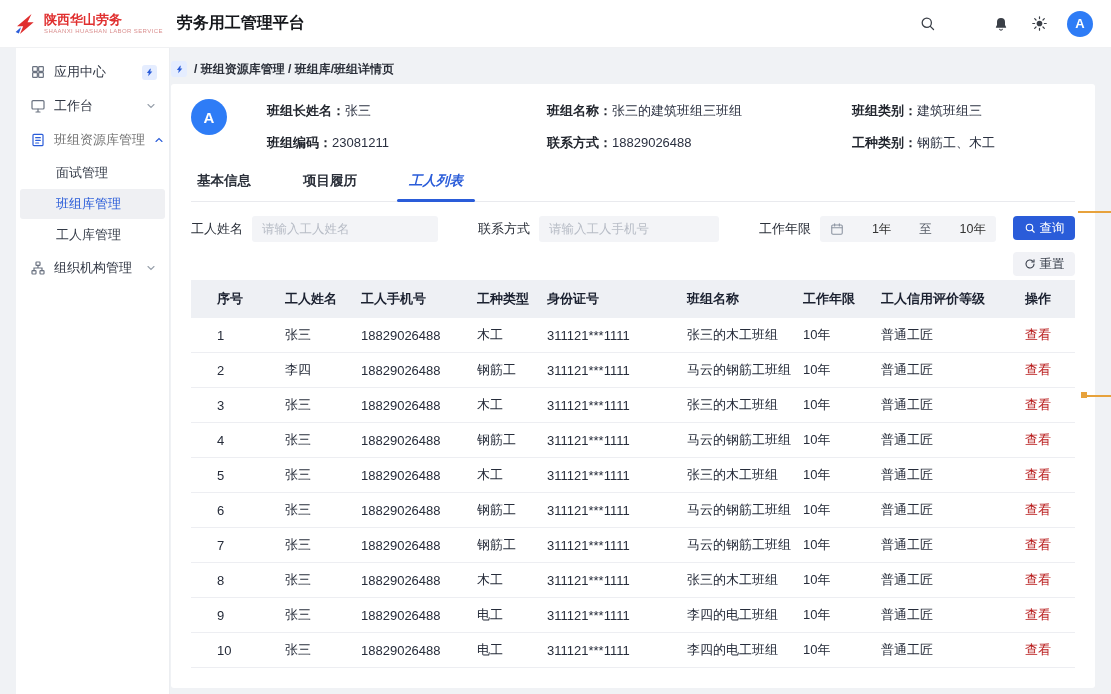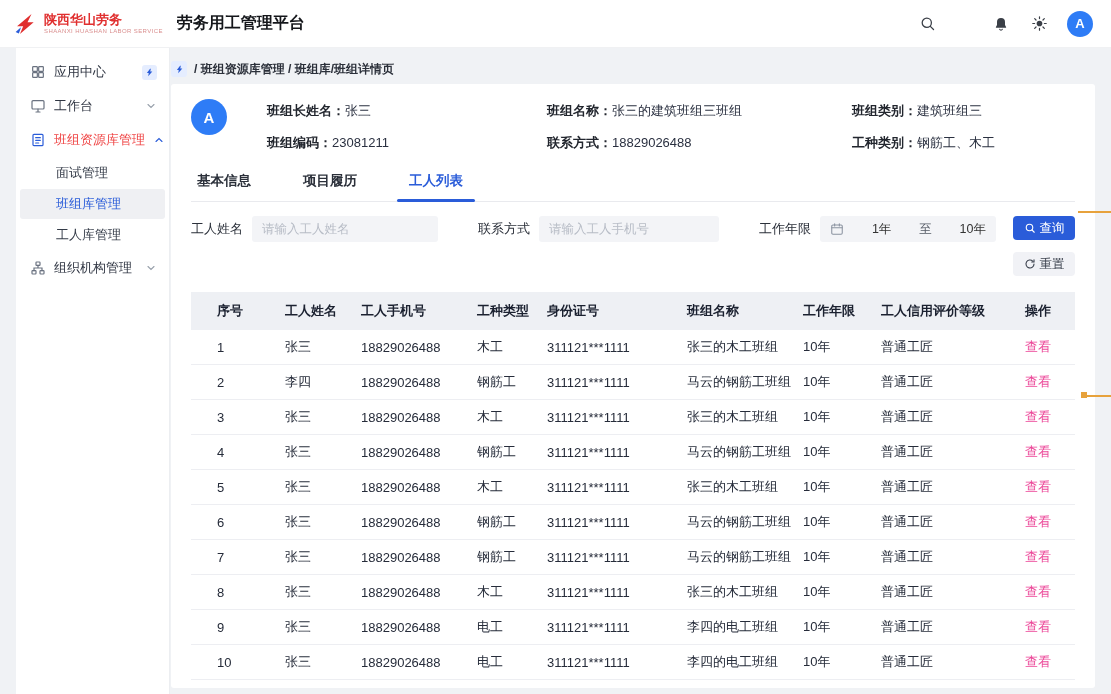--- a/index.html
+++ b/index.html
@@ -23,21 +23,21 @@
                    font-weight:700; display:flex; align-items:center; justify-content:center; cursor:pointer; }
 
   
   .sidebar { position:absolute; top:48px; left:16px; width:154px; bottom:0; background:#fff;
              border-right:1px solid #eceef1; padding-top:6px; z-index:2; }
   .side-item { display:flex; align-items:center; height:32px; margin:2px 4px; padding:0 8px 0 10px;
                border-radius:3px; font-size:13px; color:#2f3542; cursor:pointer; gap:8px; }
   .side-item .s-icon { width:16px; height:16px; flex:none; color:#6a7280; display:flex; }
   .side-item .s-label { flex:1; white-space:nowrap; }
   .side-item .chev { width:12px; height:12px; color:#98a0ab; display:flex; flex:none; }
-  .side-item.parent-active { color:#ef4444; }
+  .side-item.parent-active { color:#737373; }
   .side-item.parent-active .s-icon, .side-item.parent-active .chev { color:#2a5cd9; }
   .side-sub { display:flex; align-items:center; height:30px; margin:1px 4px; padding-left:36px;
               font-size:13px; color:#343b48; border-radius:3px; cursor:pointer; }
   .side-sub.selected { background:#eff0f3; color:#2a5cd9; }
   .bolt-badge { width:15px; height:15px; border-radius:3px; background:#e5edff; display:flex;
                 align-items:center; justify-content:center; flex:none; margin-left:-4px; }
 
   
   .main { position:absolute; top:48px; left:155px; right:0; bottom:0; padding:10px 16px 6px;
           display:flex; flex-direction:column; }
@@ -55,21 +55,21 @@
                  margin-right:16px; flex:none; margin-top:1px; }
   .info-col { display:flex; flex-direction:column; gap:14px; font-size:13px; padding-top:4px; }
   .info-col.c1 { width:280px; } .info-col.c2 { width:305px; } .info-col.c3 { flex:1; }
   .info-field { white-space:nowrap; }
   .f-label { font-weight:700; color:#22262e;margin-left:24px; }
   .f-value { color:#2a3040; }
 
   
   .tabs { display:flex; gap:44px; margin-top:16px; border-bottom:1px solid #e9eaee; flex:none; padding-left:2px; }
   .tab { font-size:13.5px; font-weight:700; color:#2b303a; padding:4px 4px 11px; cursor:pointer; position:relative; }
-  .tab.active { color:#2a5cd9; }
+  .tab.active { color:#2a5cd9;font-style:italic; }
   .tab.active::after { content:""; position:absolute; left:-8px; right:-8px; bottom:-1px; height:3px;
                        background:#2a5cd9; border-radius:2px; }
 
   
   .filter-row { display:flex; align-items:flex-start; margin-top:14px; flex:none; position:relative;
                 padding-right:78px; height:62px; }
   .f-group { display:flex; align-items:center; height:26px; }
   .f-group + .f-group { margin-left:40px; }
   .f-group .flabel { font-size:13px; color:#2b303a; margin-right:9px; white-space:nowrap; }
   .f-input { height:26px; background:#f3f4f7; border:none; border-radius:3px; padding:0 10px;
@@ -81,25 +81,25 @@
   .range-box .cal { width:14px; height:14px; color:#8a92a0; display:flex; }
   .range-box .to { color:#555b66; }
   .filter-buttons { position:absolute; right:0; top:0; display:flex; flex-direction:column; gap:12px; }
   .btn { width:62px; height:24px; border-radius:4px; font-size:12.5px; display:flex; align-items:center;
          justify-content:center; gap:4px; cursor:pointer; border:none; font-family:inherit; }
   .btn-primary { background:#2a5cd9; color:#fff; }
   .btn-ghost { background:#f1f2f6; color:#3a404c; }
   .btn svg { width:12px; height:12px; }
 
   
-  .worker-table { width:100%; border-collapse:collapse; table-layout:fixed; margin-top:14px; flex:none; }
+  .worker-table { width:100%; border-collapse:collapse; table-layout:fixed; margin-top:2px; flex:none; }
   .worker-table th { background:#eef0f4; font-size:13px; font-weight:700; color:#1b2130; text-align:left; padding:10px 6px; white-space:nowrap; }
   .worker-table td { font-size:13px; color:#262c3a; padding:8px 6px; border-bottom:1px solid #edeef2; white-space:nowrap; overflow:hidden; }
   .worker-table th:first-child, .worker-table td:first-child { padding-left:26px; }
-  .view-link { color:#ec4899; cursor:pointer; text-decoration:none;text-align:center; }
+  .view-link { color:#b91c1c; cursor:pointer; text-decoration:none;text-align:center; }
 
   
   .edge-marker { position:absolute; height:2px; background:#e7a23c; z-index:5; }
   .edge-marker.m1 { top:211px; left:1078px; width:33px; }
   .edge-marker.m2 { top:395px; left:1083px; width:28px; }
   .edge-marker.m2::before { content:""; position:absolute; left:-2px; top:-3px; width:6px; height:6px; background:#e7a23c; }
 
   svg { display:block; }
 </style>
 </head>

